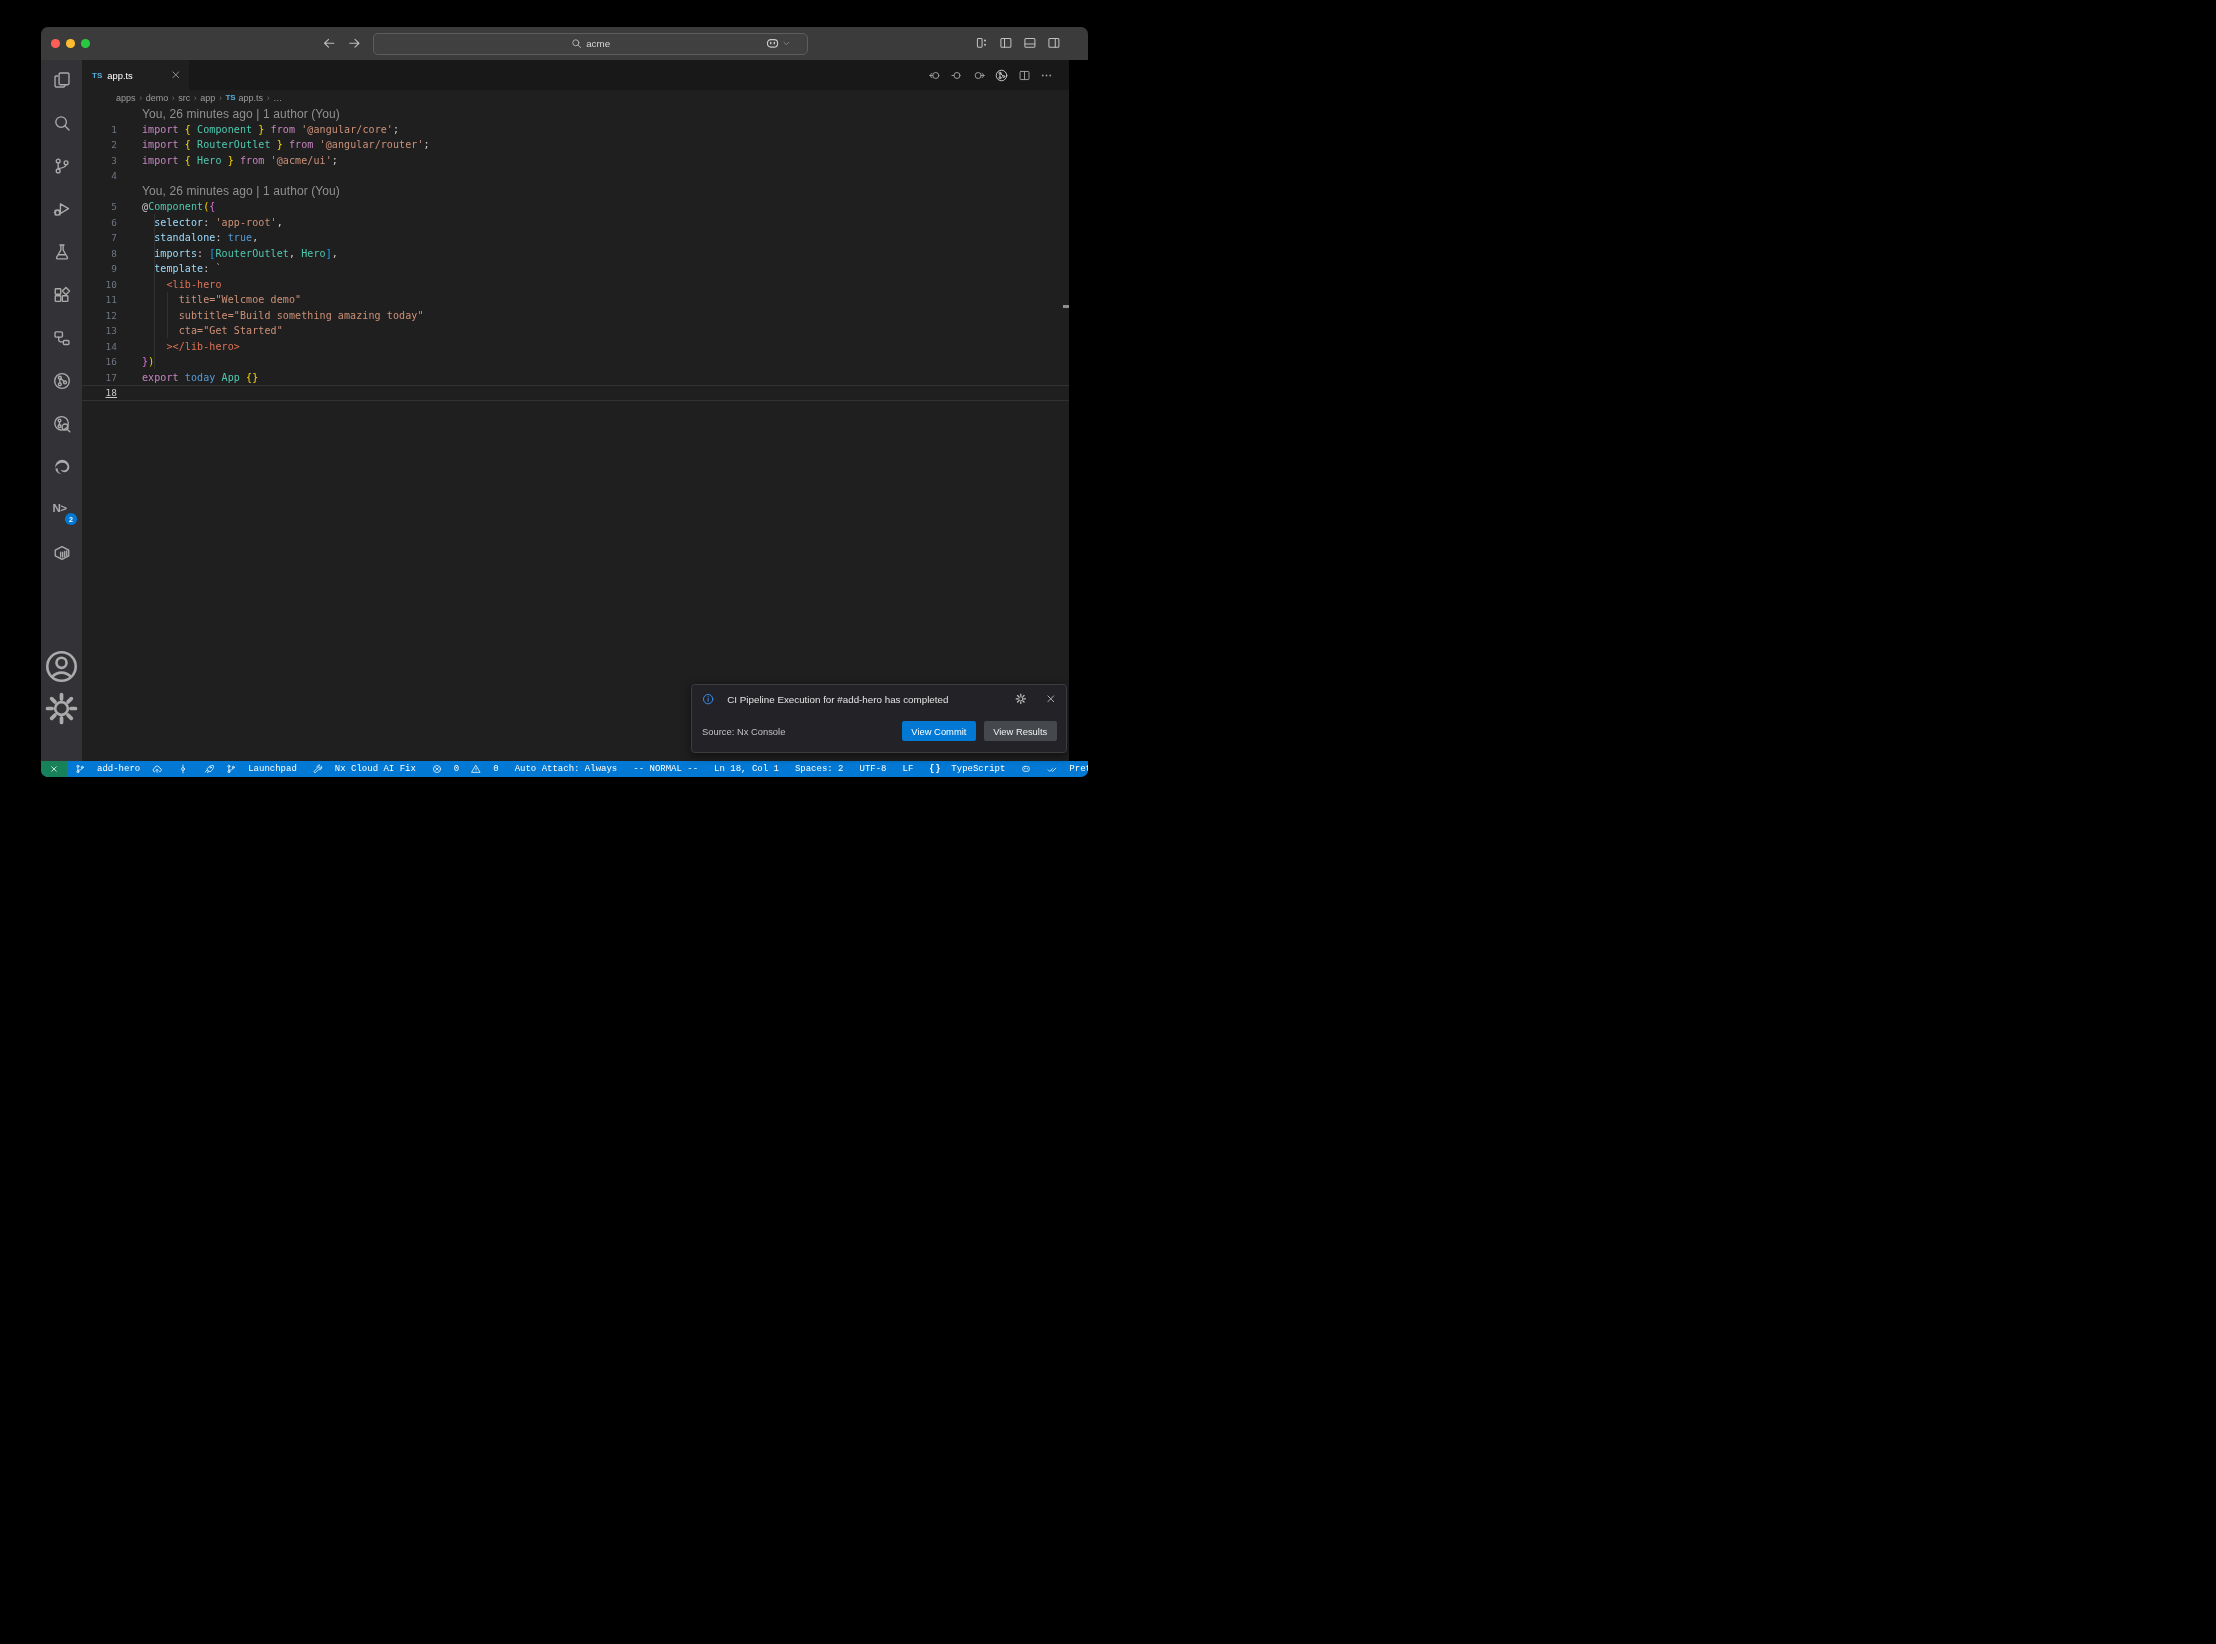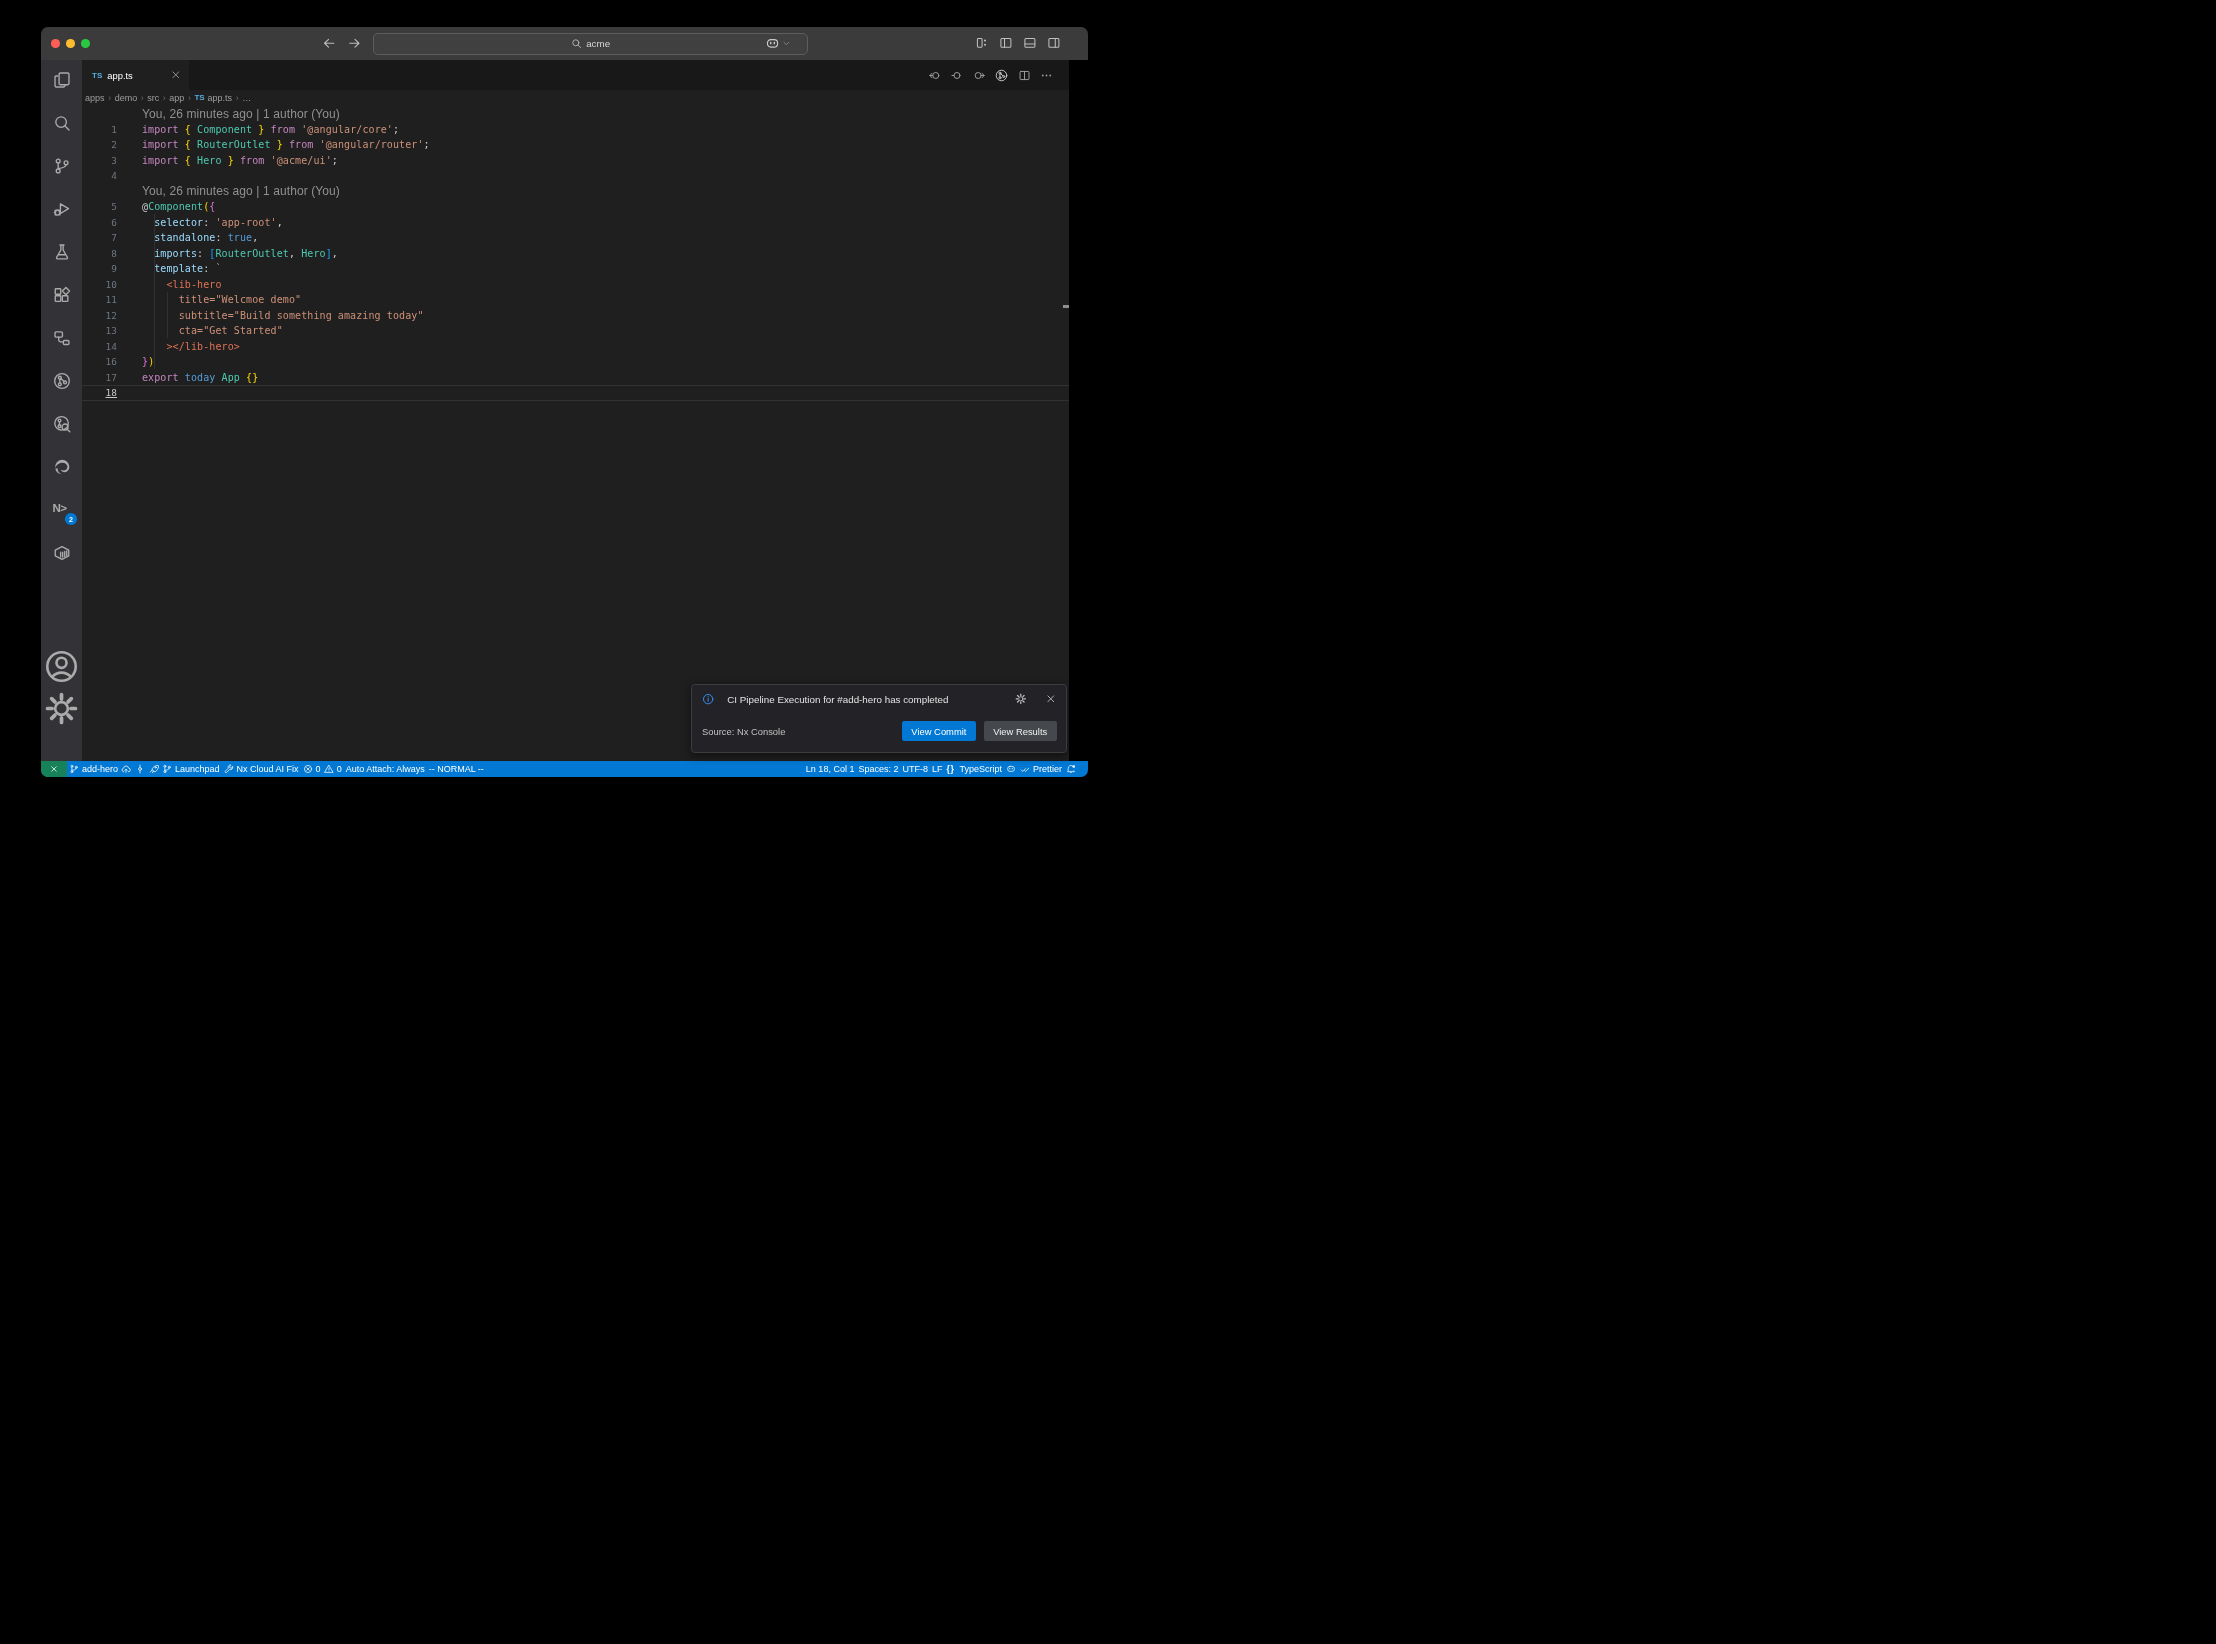--- a/index.html
+++ b/index.html
@@ -42,21 +42,21 @@
   .editor { position:relative; flex:1; background:#1f1f1f; overflow:hidden; }
   .tabbar { position:relative; height:30px; background:#181818; display:flex; }
   .tab { width:107px; height:100%; background:#1f1f1f; display:flex; align-items:center; padding:0 7.2px 0 10px;
          color:#ffffff; font-size:9.4px; gap:5px; cursor:pointer; }
   .ts-ic { color:#55aee0; font-weight:700; font-size:8px; }
   .tab-close { margin-left:auto; color:#9f9f9f; width:11.6px; height:11.6px; cursor:pointer; }
   .editor-actions { position:absolute; right:35px; top:0; height:30px; display:flex; align-items:center; gap:9.4px; color:#9d9d9d; }
   .editor-actions .ic { width:13px; height:13px; }
   .editor-actions .bright { color:#c9c9c9; }
 
-  .breadcrumbs { height:15px; display:flex; align-items:center; padding-left:3px; gap:3.6px;
+  .breadcrumbs { height:15px; display:flex; align-items:center; padding-left:34px; gap:3.6px;
                  color:#9d9d9d; font-size:9px; background:#1f1f1f; }
   .crumb { display:flex; align-items:center; gap:2.9px; cursor:pointer; }
   .crumb-sep { color:#6b6b6b; font-size:8.7px; }
 
   .code { position:absolute; left:0; right:0; top:46px; bottom:0;
           font-family:"DejaVu Sans Mono", monospace; font-size:10px; letter-spacing:0.1px; }
   .row { display:flex; height:15.5px; align-items:center; position:relative; }
   .row .ln { width:35px; text-align:right; color:#6e7681; font-size:9.4px; flex:none; }
   .row .ctext { margin-left:25px; white-space:pre; }
   .row.cur { border-top:0.7px solid #313131; border-bottom:0.7px solid #313131; }
@@ -71,21 +71,21 @@
   .guide { position:absolute; width:0.7px; background:#313131; }
 
   .right-strip { position:absolute; top:0; bottom:0; right:0; width:19.5px; background:#000; z-index:5; }
   .overview-dash { position:absolute; right:19px; top:245px; width:6.5px; height:2.9px; background:#8f8f8f; z-index:6; }
 
   
   .statusbar { position:absolute; left:0; right:0; bottom:0; height:16px; background:#0078d4;
                display:flex; align-items:center; color:#fff; font-size:9px; }
   .sb-remote { width:26px; height:100%; background:#17825a; display:flex; align-items:center; justify-content:center; cursor:pointer; flex:none; }
   .sb-remote .ic { width:10px; height:10px; }
-  .sb-item { display:flex; align-items:center; gap:3px; padding:0 2px; height:100%; cursor:pointer; white-space:nowrap; }
+  .sb-item { display:flex; align-items:center; gap:12px; padding:0 8px; height:100%; cursor:pointer; white-space:nowrap;font-family:Liberation Mono, monospace; }
   .sb-item .ic { width:10px; height:10px; }
   .sb-spacer { flex:1; }
   .sb-right { display:flex; height:100%; margin-right:10px; }
   .braces { font-size:8.7px; font-weight:700; letter-spacing:0.7px; }
 
   
   .toast { position:absolute; right:21px; bottom:24px; width:376px; height:69px; background:#232327;
            border:0.7px solid #3d3d40; border-radius:3.6px; z-index:20; padding:8px 9.4px 7.2px 10px;
            box-shadow:0 2.9px 10px rgba(0,0,0,.5); }
   .toast-head { display:flex; align-items:center; gap:13px; }

